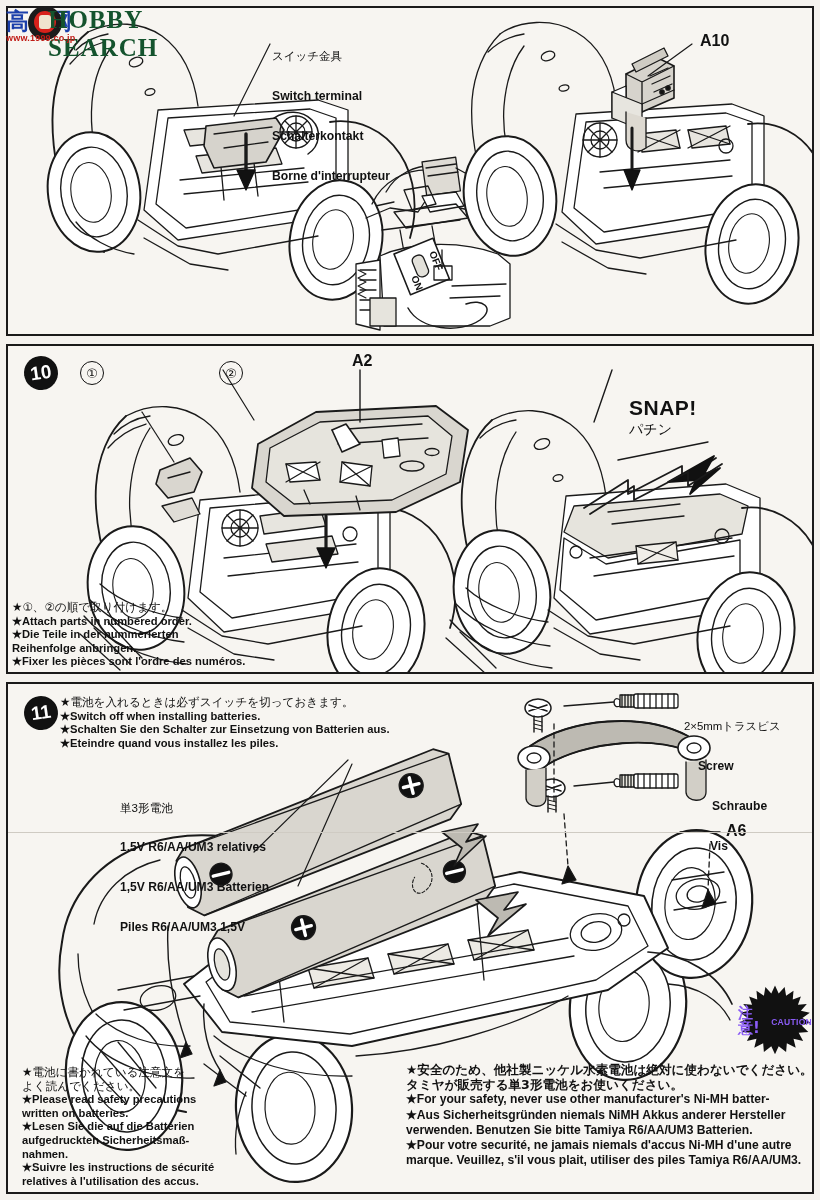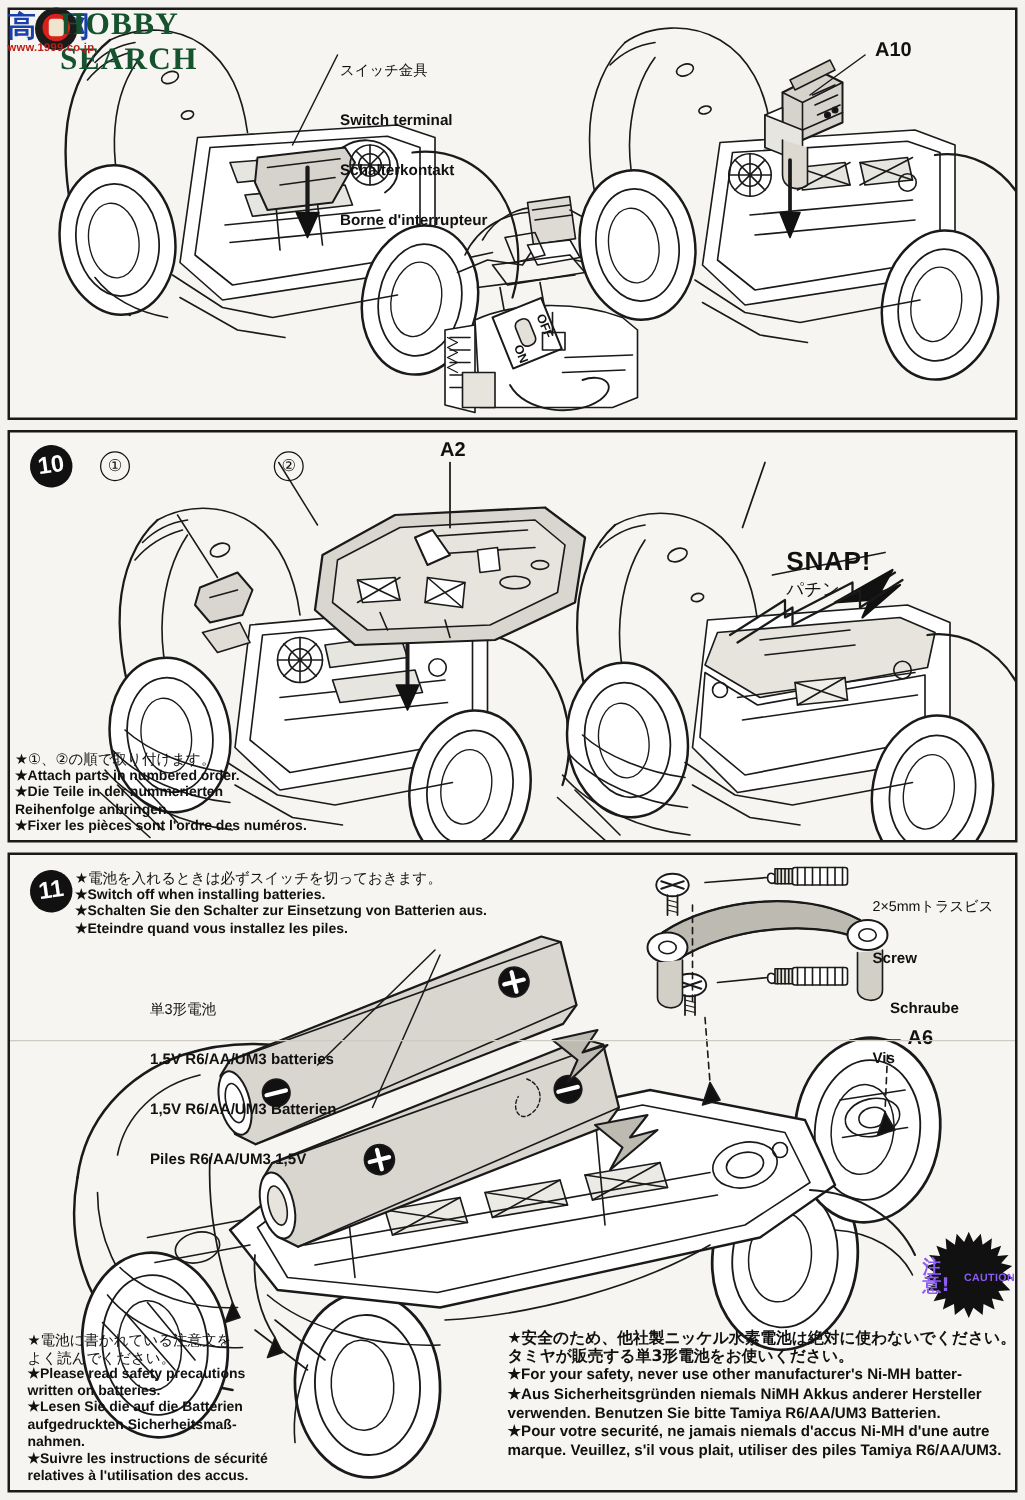--- a/index.html
+++ b/index.html
@@ -42,21 +42,21 @@
 
   
   .lbl{position:absolute;font-size:11.5px;line-height:13.4px;color:#111;white-space:pre;}
   .lbl-title{font-family:"DejaVu Sans",sans-serif;font-size:11.5px;}
   .part-id{position:absolute;font-size:16px;font-weight:bold;font-family:"Liberation Sans",sans-serif;}
   .circnum{
     position:absolute;width:22px;height:22px;border:1.6px solid #111;border-radius:50%;
     display:flex;align-items:center;justify-content:center;font-size:13px;font-family:"DejaVu Sans",sans-serif;
     background:transparent;
   }
-  .snap{position:absolute;margin-top:42px;}
+  .snap{position:absolute;}
   .snap .big{font-size:21px;font-weight:bold;letter-spacing:.5px;font-family:"Liberation Sans",sans-serif;}
   .snap .jp{font-size:14px;font-family:"DejaVu Sans",sans-serif;margin-top:1px;}
 
   
   .instr{position:absolute;font-size:11.4px;line-height:13.6px;color:#111;}
   .instr div{white-space:pre;}
   .instr .j{font-family:"DejaVu Sans",sans-serif;font-size:11.6px;}
   .instr .l{font-family:"Liberation Sans",sans-serif;font-weight:bold;font-size:11.2px;}
 
   .caution-block{position:absolute;font-size:12.3px;line-height:15.2px;}
@@ -576,30 +576,30 @@
 
     <div class="instr" style="left:52px;top:12px;">
       <div class="j">★電池を入れるときは必ずスイッチを切っておきます。</div>
       <div class="l">★Switch off when installing batteries.</div>
       <div class="l">★Schalten Sie den Schalter zur Einsetzung von Batterien aus.</div>
       <div class="l">★Eteindre quand vous installez les piles.</div>
     </div>
 
     <div class="lbl" style="left:112px;top:90px;">
       <div class="jp" style="font-size:11.6px;">単3形電池</div>
-      <div style="font-size:12.1px;font-weight:bold;">1.5V R6/AA/UM3 batteries</div>
+      <div style="font-size:12.1px;font-weight:bold;">1.5V R6/AA/UM3 relatives</div>
       <div style="font-size:12.1px;font-weight:bold;">1,5V R6/AA/UM3 Batterien</div>
       <div style="font-size:12.1px;font-weight:bold;">Piles R6/AA/UM3 1,5V</div>
     </div>
 
     <div class="lbl" style="left:676px;top:9px;">
-      <div class="jp" style="font-size:11.4px;margin-left:14px;">2×5mmトラスビス</div>
+      <div class="jp" style="font-size:11.4px;">2×5mmトラスビス</div>
       <div style="font-size:12.1px;font-weight:bold;margin-left:14px;">Screw</div>
       <div style="font-size:12.1px;font-weight:bold;margin-left:28px;">Schraube</div>
-      <div style="font-size:12.1px;font-weight:bold;margin-left:14px;">Vis</div>
+      <div style="font-size:12.1px;font-weight:bold;margin-left:26px;">Vis</div>
     </div>
 
     <div class="part-id" style="left:718px;top:138px;">A6</div>
 
     <div class="instr" style="left:14px;top:382px;">
       <div class="j">★電池に書かれている注意文を</div>
       <div class="j">よく読んでください。</div>
       <div class="l">★Please read safety precautions</div>
       <div class="l">written on batteries.</div>
       <div class="l">★Lesen Sie die auf die Batterien</div>

